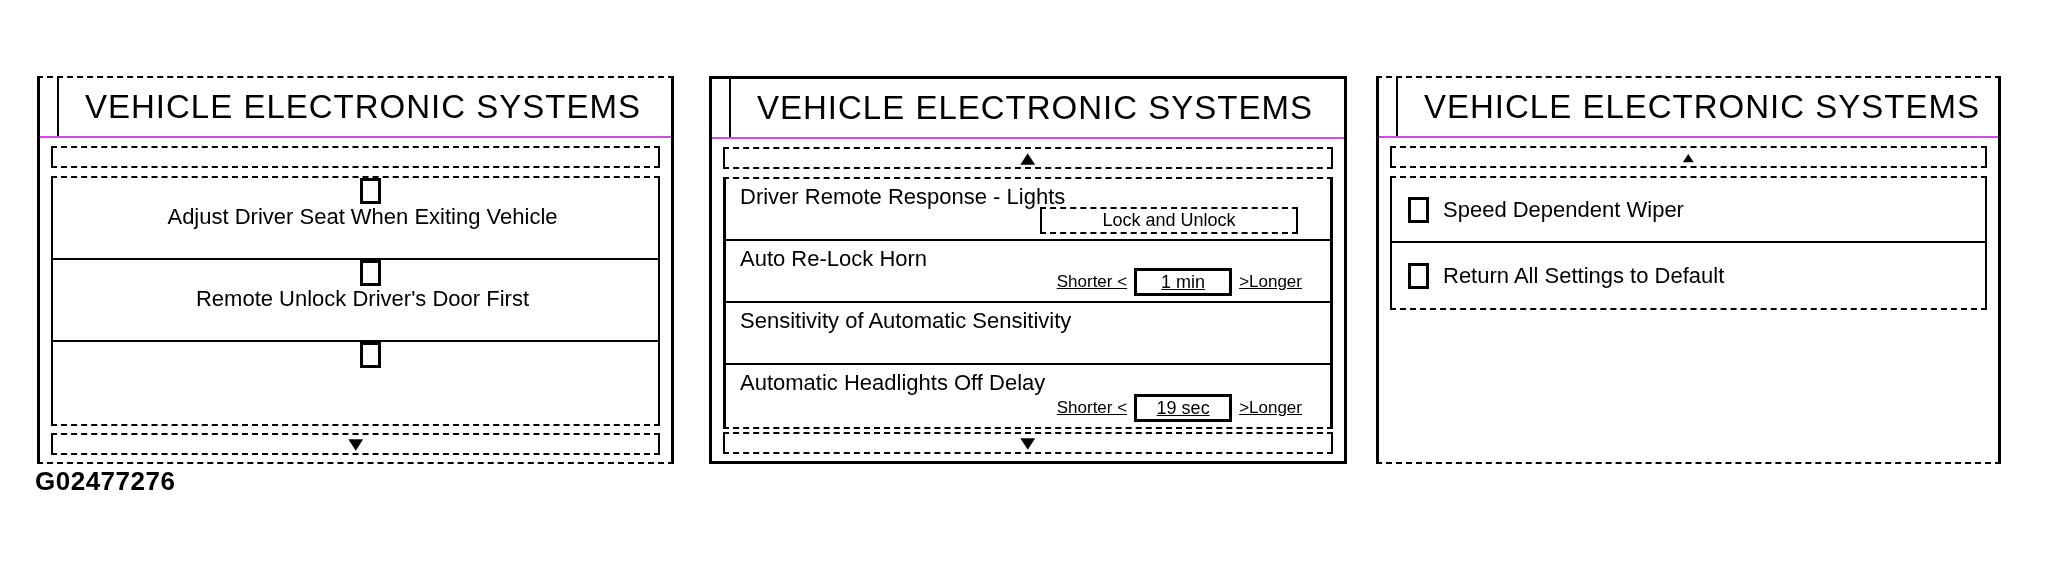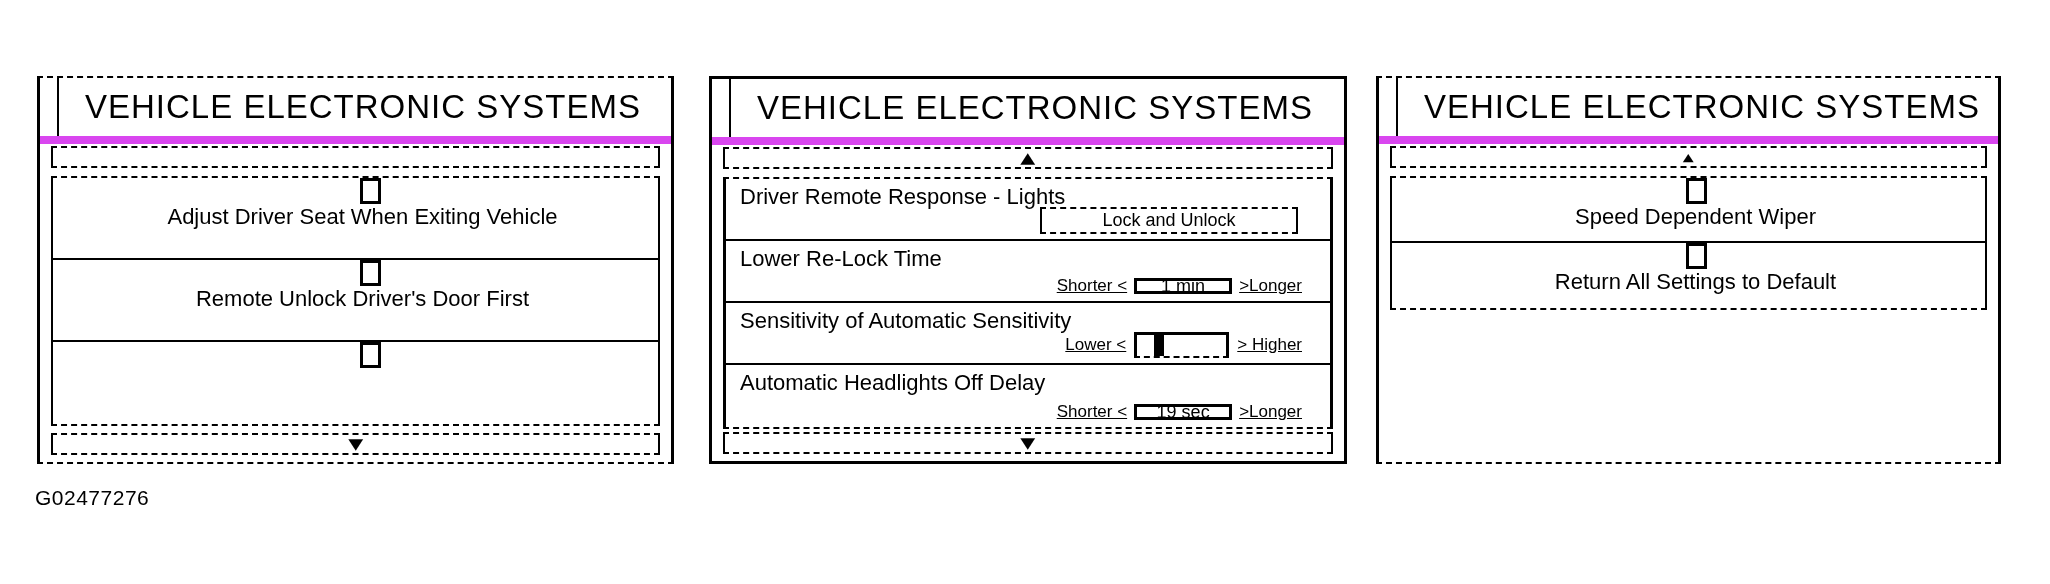--- a/index.html
+++ b/index.html
@@ -38,21 +38,21 @@
   }
   .panel-left   { left: 37px;   width: 637px; }
   .panel-middle { left: 709px;  width: 638px; }
   .panel-right  { left: 1376px; width: 625px; }
 
   
   .title-bar {
     position: absolute;
     top: 0; left: 0; right: 0;
     height: 58px;
-    border-bottom: 8px solid #d946ef;
+    border-bottom: 2px solid #d946ef;
     display: flex;
     align-items: stretch;
   }
   .title-cell {
     width: 17px;
     border-right: 2px solid #000;
     flex: 0 0 auto;
   }
   .title-text {
     align-self: center;
@@ -108,21 +108,21 @@
     box-sizing: border-box;
   }
   .row:last-child { border-bottom: none; }
 
   
   .check-row {
     display: flex;
     align-items: center;
   }
   .check-row.h82 { height: 82px; flex-direction: column; }
-  .check-row.h65 { height: 65px; flex-direction: column; }
+  .check-row.h65 { height: 65px; }
   .checkbox {
     box-sizing: border-box;
     width: 21px;
     height: 26px;
     border: 3px solid #000;
     background: #fff;
     flex: 0 0 auto;
   }
   .indent-wide { margin-left: 30px; }
   .indent-narrow { margin-left: 16px; }
@@ -164,21 +164,21 @@
     align-items: center;
     text-decoration: underline;
   }
   .side-text {
     font-size: 17px;
     white-space: nowrap;
   }
   .value-box {
     box-sizing: border-box;
     width: 98px;
-    height: 16px;
+    height: 28px;
     margin: 0 7px;
     border: 3px solid #000;
     display: flex;
     align-items: center;
     justify-content: center;
     font-size: 18px;
     background: #fff;
   }
   .slider-box {
     box-sizing: border-box;
@@ -195,23 +195,23 @@
     top: 0; bottom: 0;
     left: 17px;
     width: 10px;
     background: #000;
   }
 
   
   .figure-id {
     position: absolute;
     left: 35px;
-    top: 486px;
-    font-size: 21px;
-    font-weight: normal;
+    top: 466px;
+    font-size: 26px;
+    font-weight: bold;
     letter-spacing: 0.5px;
   }
 </style>
 </head>
 <body>
 
 <div class="canvas">
 
   <div class="panel panel-left panel-edge-dashed">
     <div class="title-bar">
@@ -251,37 +251,30 @@
     </div>
 
     <div class="listbox">
 
       <div class="row setting-row">
         <div class="setting-label">Driver Remote Response - Lights</div>
         <div class="setting-button">Lock and Unlock</div>
       </div>
 
       <div class="row setting-row">
-        <div class="setting-label">Lower Re-Lock Time</div>
+        <div class="setting-label">Auto Re-Lock Horn</div>
         <div class="setting-cluster">
           <span class="side-text">Shorter &lt;</span>
           <div class="value-box">1 min</div>
           <span class="side-text">&gt;Longer</span>
         </div>
       </div>
 
       <div class="row setting-row">
         <div class="setting-label">Sensitivity of Automatic Sensitivity</div>
-        <div class="setting-cluster">
-          <span class="side-text">Lower &lt;</span>
-          <div class="slider-box">
-            <div class="slider-indicator"></div>
-          </div>
-          <span class="side-text">&gt; Higher</span>
-        </div>
       </div>
 
       <div class="row setting-row">
         <div class="setting-label">Automatic Headlights Off Delay</div>
         <div class="setting-cluster">
           <span class="side-text">Shorter &lt;</span>
           <div class="value-box">19 sec</div>
           <span class="side-text">&gt;Longer</span>
         </div>
       </div>

